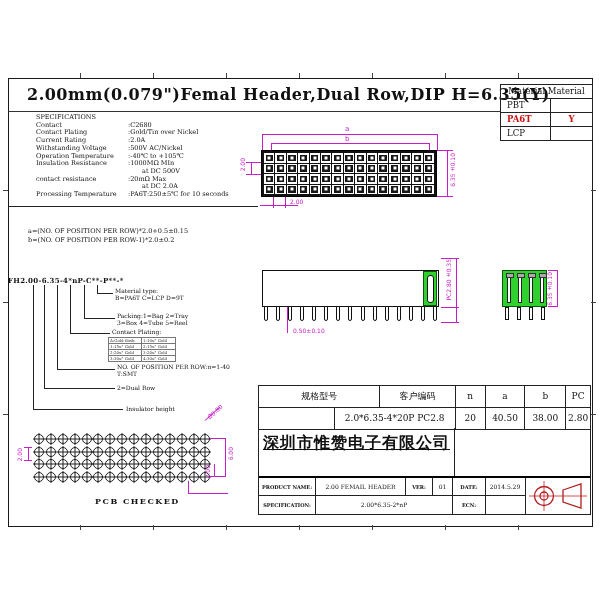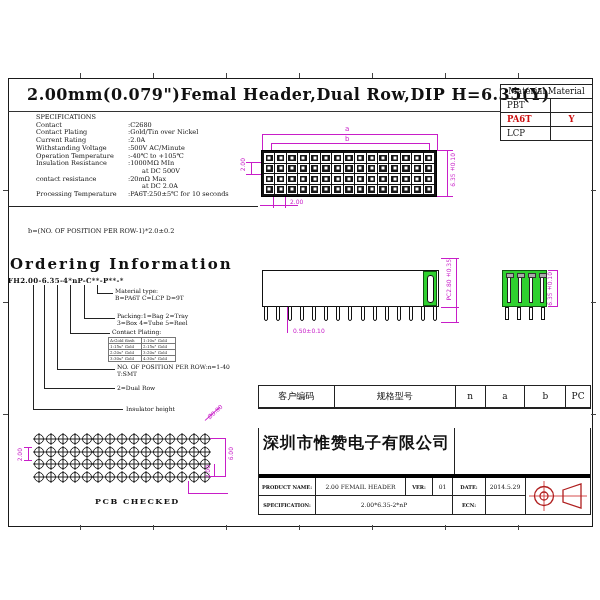--- a/index.html
+++ b/index.html
@@ -65,21 +65,21 @@
   #pcb-label{position:absolute;left:95px;top:496px;font-size:8px;font-weight:bold;letter-spacing:1.5px;}
   
   #otable{position:absolute;left:258px;top:385px;width:333px;border:1px solid #222;box-sizing:border-box;font-size:9px;}
   #otable .row{display:flex;height:21px;line-height:21px;}
   #otable .row.h{border-bottom:1px solid #222;}
   #otable .cell{border-right:1px solid #222;text-align:center;overflow:hidden;white-space:nowrap;box-sizing:border-box;}
   #otable .cell:last-child{border-right:none;}
   .w0{width:76px;}.w1{width:122px;}.w2{width:30px;}.w3{width:40px;}.w4{width:41px;}.w5{width:24px;}
   
   #tblock{position:absolute;left:258px;top:428px;width:333px;height:87px;border:1px solid #222;border-top:none;box-sizing:border-box;}
-  #tb-top{display:flex;height:50px;border-bottom:4px solid #000000;box-sizing:border-box;}
+  #tb-top{display:flex;height:50px;border-bottom:2px solid #000000;box-sizing:border-box;text-decoration:underline;}
   #company{width:196px;border-right:1px solid #222;box-sizing:border-box;text-align:center;}
   #company .cn{font-size:16px;font-weight:bold;letter-spacing:1px;margin-top:5px;}
   #company .en{font-size:8.5px;margin-top:3px;letter-spacing:.2px;}
   #info-grid{flex:1;display:grid;grid-template-columns:40px 28px 37px 32px;grid-auto-rows:16.3px;}
   #info-grid>div{border-right:1px solid #222;border-bottom:1px solid #222;display:flex;align-items:center;justify-content:center;overflow:hidden;white-space:nowrap;}
   #info-grid>div:nth-child(4n){border-right:none;}
   #info-grid>div:nth-child(n+9){border-bottom:none;}
   .ilbl{font-size:4.5px;font-weight:bold;}
   .ival{font-size:6.5px;}
   #tb-bot{display:flex;height:36px;}
@@ -148,21 +148,21 @@
     <div class="sr">
         <span class="sl">Contact Plating</span>
         <span class="sv">:Gold/Tin over Nickel</span>
       </div>
     <div class="sr">
         <span class="sl">Current Rating</span>
         <span class="sv">:2.0A</span>
       </div>
     <div class="sr">
         <span class="sl">Withstanding Voltage</span>
-        <span class="sv">:500V AC/Minute</span>
+        <span class="sv">:500V AC/Nickel</span>
       </div>
     <div class="sr">
         <span class="sl">Operation Temperature</span>
         <span class="sv">:-40℃ to +105℃</span>
       </div>
     <div class="sr">
         <span class="sl">Insulation Resistance</span>
         <span class="sv">:1000MΩ MIn</span>
       </div>
     <div class="sr ind">
@@ -260,24 +260,24 @@
   <div class="ml" style="left:246px;top:162px;width:15px;height:1px;"></div>
   <div class="ml" style="left:246px;top:174px;width:15px;height:1px;"></div>
   <div class="ml" style="left:251px;top:162px;width:1px;height:12px;"></div>
   <div class="mt mtv" style="left:240px;top:158px;">2.00</div>
   <div class="ml" style="left:273px;top:197px;width:1px;height:11px;"></div>
   <div class="ml" style="left:285px;top:197px;width:1px;height:11px;"></div>
   <div class="ml" style="left:260px;top:205px;width:38px;height:1px;"></div>
   <div class="mt" style="left:290px;top:199px;">2.00</div>
 
   <div id="notes">
+    <div>a=(NO. OF POSITION PER ROW)*2.0+0.5±0.15</div>
     <div>b=(NO. OF POSITION PER ROW-1)*2.0±0.2</div>
   </div>
 
-  <div id="ord-head">Ordering Information</div>
   <div id="ord-code">FH2.00-6.35-4*nP-C**-P**-*</div>
 
   <div class="bl" style="left:97px;top:285px;width:1px;height:8px;"></div>
   <div class="bl" style="left:97px;top:293px;width:16px;height:1px;"></div>
   <div class="ord-lbl" style="left:115px;top:287px;">
     <div>Material type:</div>
     <div>B=PA6T C=LCP D=9T</div>
   </div>
   <div class="bl" style="left:84px;top:285px;width:1px;height:33px;"></div>
   <div class="bl" style="left:84px;top:318px;width:31px;height:1px;"></div>
@@ -438,26 +438,34 @@
   <div class="ml" style="left:225px;top:438px;width:1px;height:38px;"></div>
   <div class="mt mtv" style="left:228px;top:447px;">6.00</div>
   <div class="ml" style="left:214px;top:464px;width:1px;height:12px;"></div>
   <div class="mt mtv" style="left:205px;top:465px;">2.00</div>
   <div class="ml" style="left:188px;top:481px;width:1px;height:12px;"></div>
   <div class="ml" style="left:188px;top:493px;width:40px;height:1px;"></div>
   <div id="pcb-label">PCB CHECKED</div>
 
   <div id="otable">
     <div class="row h">
+      <div class="cell w1">规格型号</div>
       <div class="cell w0">客户编码</div>
-      <div class="cell w1">规格型号</div>
       <div class="cell w2">n</div>
       <div class="cell w3">a</div>
       <div class="cell w4">b</div>
       <div class="cell w5">PC</div>
+    </div>
+    <div class="row">
+      <div class="cell w0"></div>
+      <div class="cell w1">2.0*6.35-4*20P PC2.8</div>
+      <div class="cell w2">20</div>
+      <div class="cell w3">40.50</div>
+      <div class="cell w4">38.00</div>
+      <div class="cell w5">2.80</div>
     </div>
   </div>
 
   <div id="tblock">
     <div id="tb-top">
       <div id="company">
         <div class="cn">深圳市惟赞电子有限公司</div>
       </div>
     </div>
     <div id="tb-bot">

